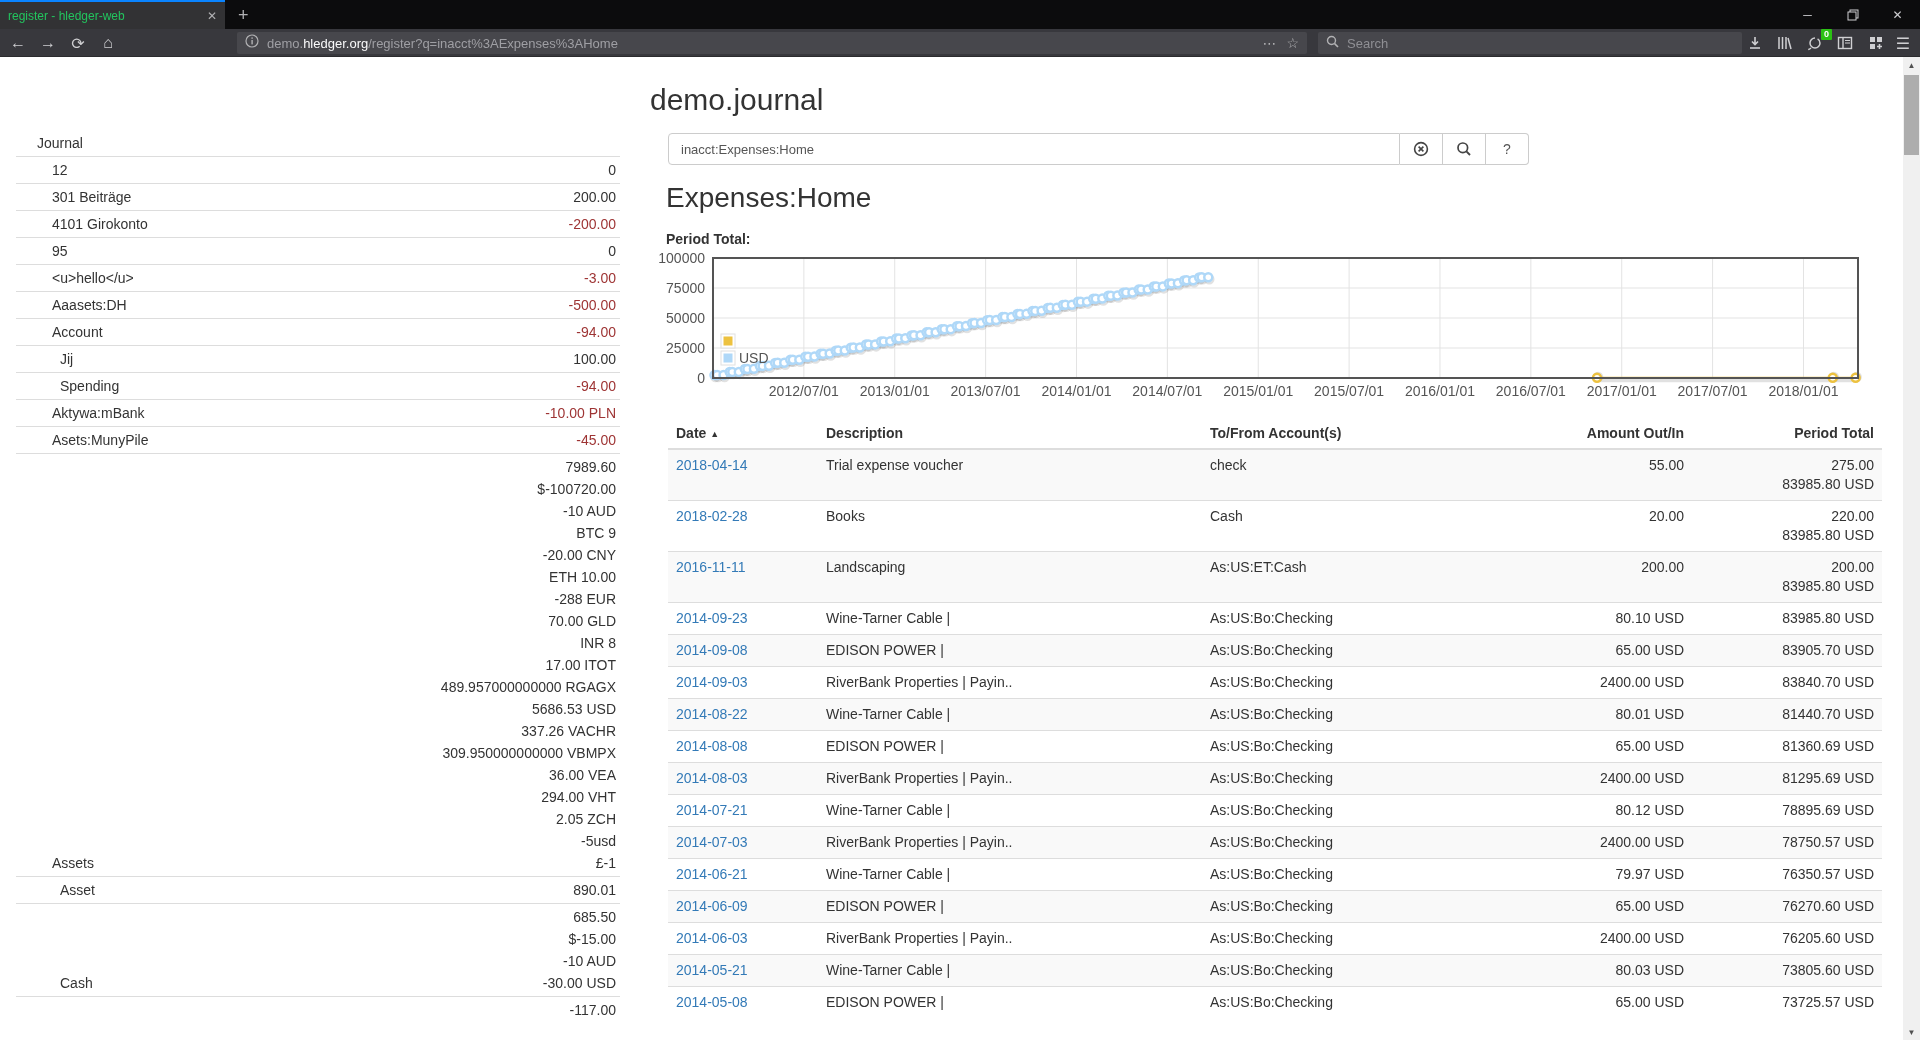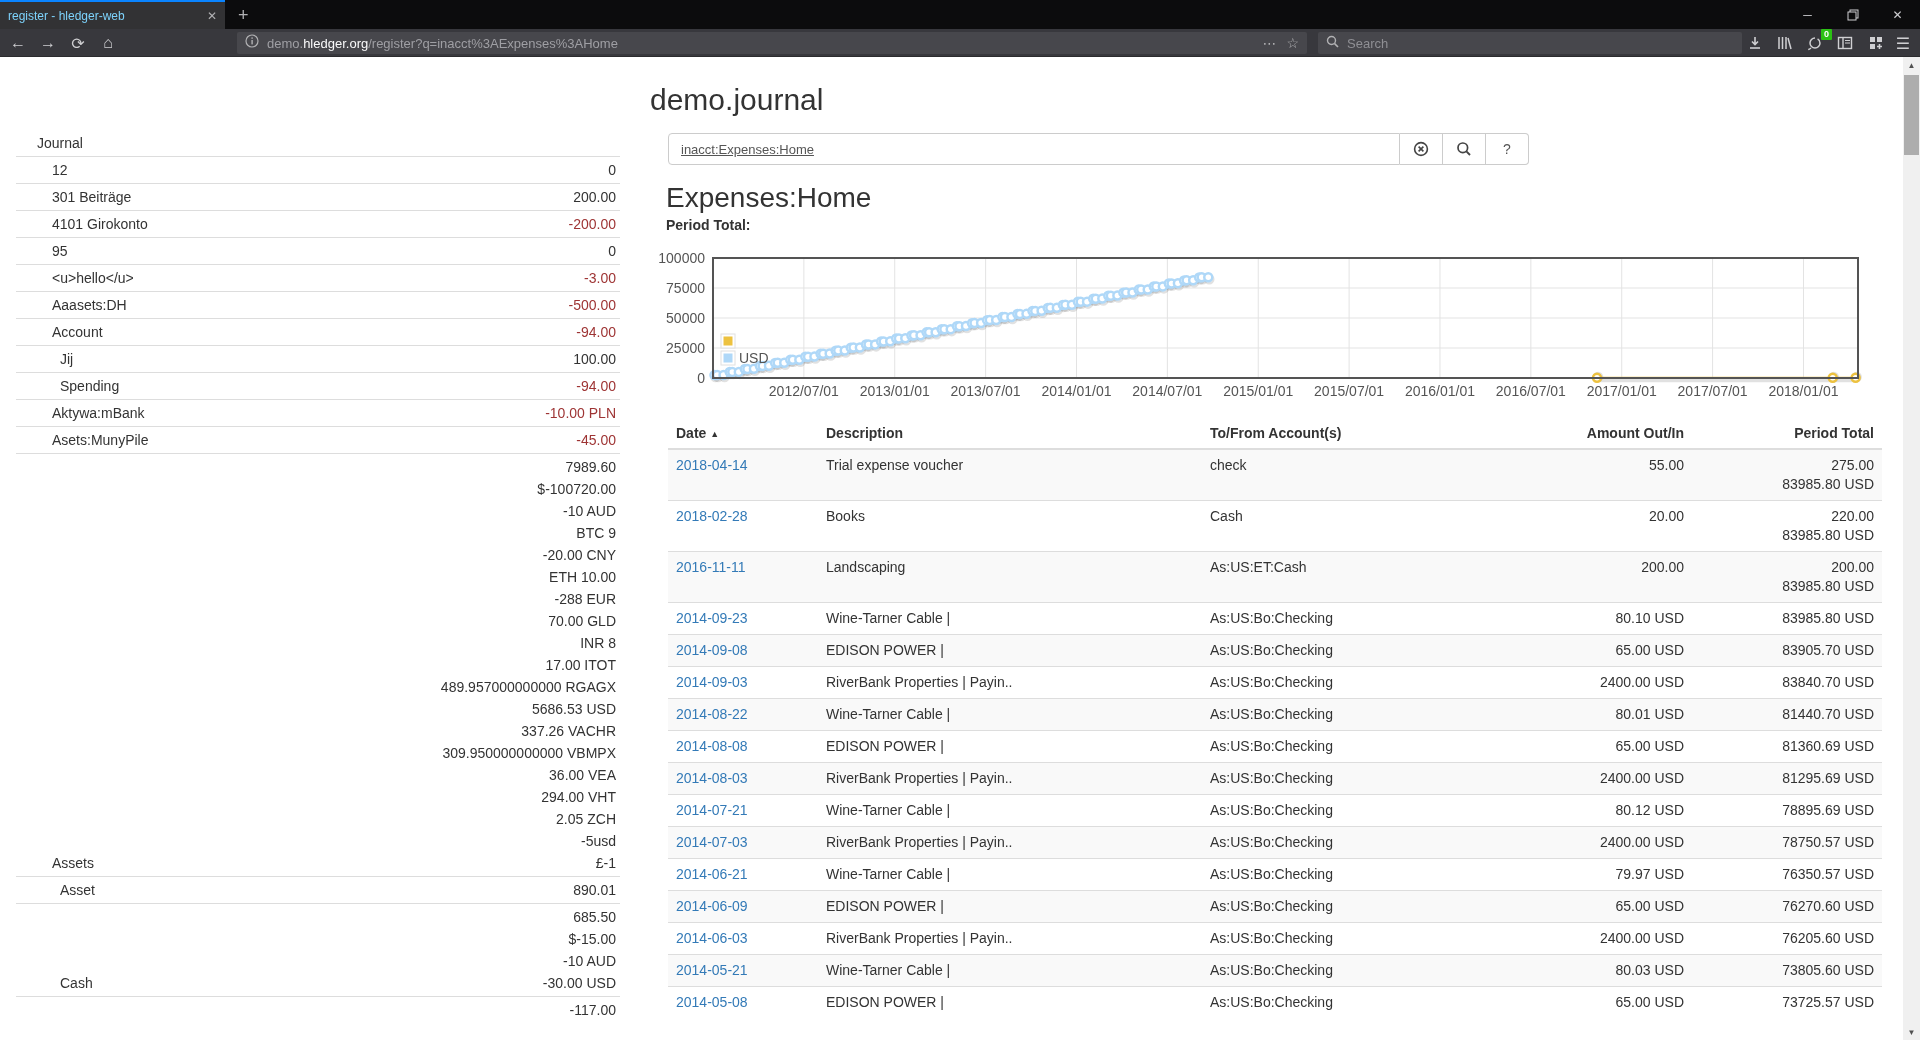--- a/index.html
+++ b/index.html
@@ -4,21 +4,21 @@
 <style>
   * { margin:0; padding:0; box-sizing:border-box; }
   html,body { width:1920px; height:1040px; overflow:hidden; background:#fff;
     font-family:"Liberation Sans","DejaVu Sans",sans-serif; }
   .browser { position:relative; width:1920px; height:1040px; }
 
   
   .titlebar { position:relative; height:29px; background:#0c0c0d; }
   .tab { position:absolute; left:0; top:0; width:225px; height:29px; background:#323234;
     border-top:2px solid #0a84ff; display:flex; align-items:center; padding:0 8px; }
-  .tab-title { color:#7dd3fc; font-size:12px; flex:1; white-space:nowrap; overflow:hidden; }
+  .tab-title { color:#22c55e; font-size:12px; flex:1; white-space:nowrap; overflow:hidden; }
   .tab-close { color:#b1b1b3; font-size:12px; margin-left:6px; }
   .newtab { position:absolute; left:238px; top:3px; color:#b1b1b3; font-size:18px; line-height:24px; }
   .winbtns { position:absolute; right:0; top:0; height:29px; display:flex; }
   .winbtn { width:45px; height:29px; display:flex; align-items:center; justify-content:center;
     color:#d0d0d3; font-size:12px; }
   .navbar { position:relative; height:28px; background:#38383d; border-bottom:1px solid #2b2b2e; }
   .navicon { position:absolute; top:0; height:28px; display:flex; align-items:center;
     justify-content:center; width:28px; color:#cfcfd2; font-size:16px; }
   .urlbar { position:absolute; left:237px; top:3px; width:1070px; height:22px; background:#47474c;
     border-radius:2px; display:flex; align-items:center; padding:0 8px; }
@@ -48,26 +48,26 @@
   .sidebar tr.hdr td { border-top:none; }
   .sidebar a { color:#333; text-decoration:none; }
   .sidebar td.bal { text-align:right; padding-right:4px; }
   .sidebar td.bal div { line-height:22px; white-space:nowrap; }
   .neg { color:#9e3434; }
 
   
   .main-title { position:absolute; left:650px; top:26px; font-size:30px; font-weight:500; color:#333; }
   .qform { position:absolute; left:668px; top:76px; display:flex; }
   .qform input { width:732px; height:32px; border:1px solid #ccc; border-radius:4px 0 0 4px;
-    padding:0 12px; font-size:13px; color:#555; font-family:inherit; outline:none;text-decoration:underline; }
+    padding:0 12px; font-size:13px; color:#555; font-family:inherit; outline:none; }
   .qbtn { height:32px; background:#fff; border:1px solid #ccc; border-left:none; width:43px;
     display:flex; align-items:center; justify-content:center; font-size:14px; color:#555; }
   .qbtn:last-child { border-radius:0 4px 4px 0; }
   .acct-title { position:absolute; left:666px; top:125px; font-size:28px; font-weight:500; color:#333; }
-  .chart-label { position:absolute; left:666px; top:160px; font-size:14px; font-weight:bold; color:#333; }
+  .chart-label { position:absolute; left:666px; top:174px; font-size:14px; font-weight:bold; color:#333; }
   .chart { position:absolute; left:655px; top:191px; }
 
   
   .register { position:absolute; left:668px; top:363px; width:1214px; }
   .register table { width:100%; border-collapse:collapse; font-size:14px; table-layout:fixed; }
   .register th { text-align:left; font-weight:bold; color:#333; padding:5px 8px 7px 8px;
     border-bottom:2px solid #ddd; }
   .register th.r, .register td.r { text-align:right; }
   .register td { padding:6px 8px; border-top:1px solid #ddd; vertical-align:top; line-height:19px; }
   .register tbody tr:nth-of-type(odd) { background:#f9f9f9; }

